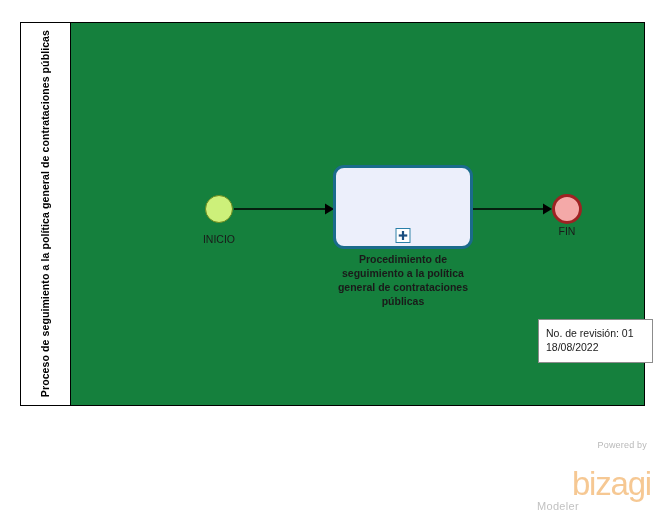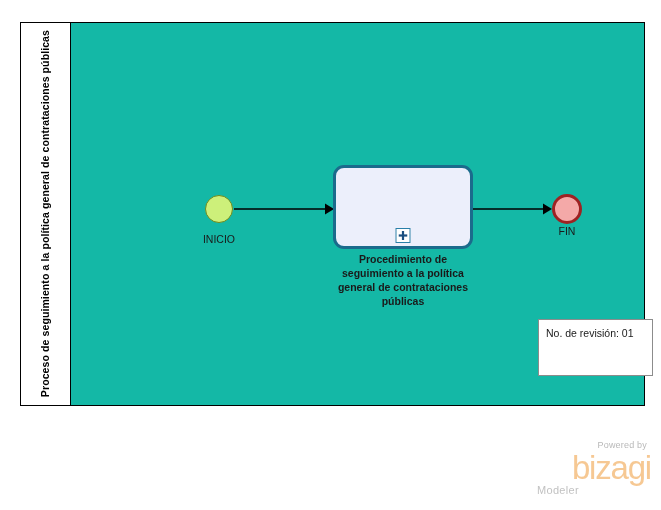--- a/index.html
+++ b/index.html
@@ -53,21 +53,21 @@
     white-space: nowrap;
     color: #000000;
   }
 
   #lane-body {
     position: absolute;
     left: 50px;
     top: 0;
     right: 0;
     bottom: 0;
-    background: #14b8a6;
+    background: #15803d;
   }
 
   
   #start-event {
     position: absolute;
     left: 134px;   
     top: 172px;
     width: 28px;
     height: 28px;
     border-radius: 50%;
@@ -156,21 +156,21 @@
     top: 0;
     overflow: visible;
   }
 
   
   #revision-box {
     position: absolute;
     left: 467px;
     top: 296px;
     width: 115px;
-    height: 57px;
+    height: 44px;
     border: 1px solid #8c8c8c;
     background: #ffffff;
     box-sizing: border-box;
     padding: 6px 7px;
     font-size: 10.5px;
     line-height: 1.35;
     color: #1a1a1a;
   }
 
   
@@ -181,21 +181,21 @@
     width: 130px;
     height: 62px;
     text-align: right;
     user-select: none;
   }
   #bizagi-powered {
     font-size: 9px;
     color: #b9b9b9;
     letter-spacing: 0.2px;
     line-height: 1;
-    margin: 0 4px 1px 0;
+    margin: 0 4px 17px 0;
   }
   #bizagi-wordmark {
     font-size: 33px;
     color: #f6c893;
     font-weight: normal;
     letter-spacing: -1.2px;
     line-height: 1;
     margin: 0;
   }
   #bizagi-modeler {
@@ -240,20 +240,21 @@
           </svg>
         </div>
       </div>
       <div id="task-label">Procedimiento de seguimiento a la política general de contrataciones públicas</div>
 
       <div id="end-event"></div>
       <div id="end-event-label">FIN</div>
 
       <div id="revision-box">
         <div>No. de revisión: 01</div>
+        <div>18/08/2022</div>
       </div>
 
     </div>
   </div>
 
   <div id="bizagi-watermark">
     <div id="bizagi-powered">Powered by</div>
     <div id="bizagi-wordmark">bizagi</div>
     <div id="bizagi-modeler">Modeler</div>
   </div>

